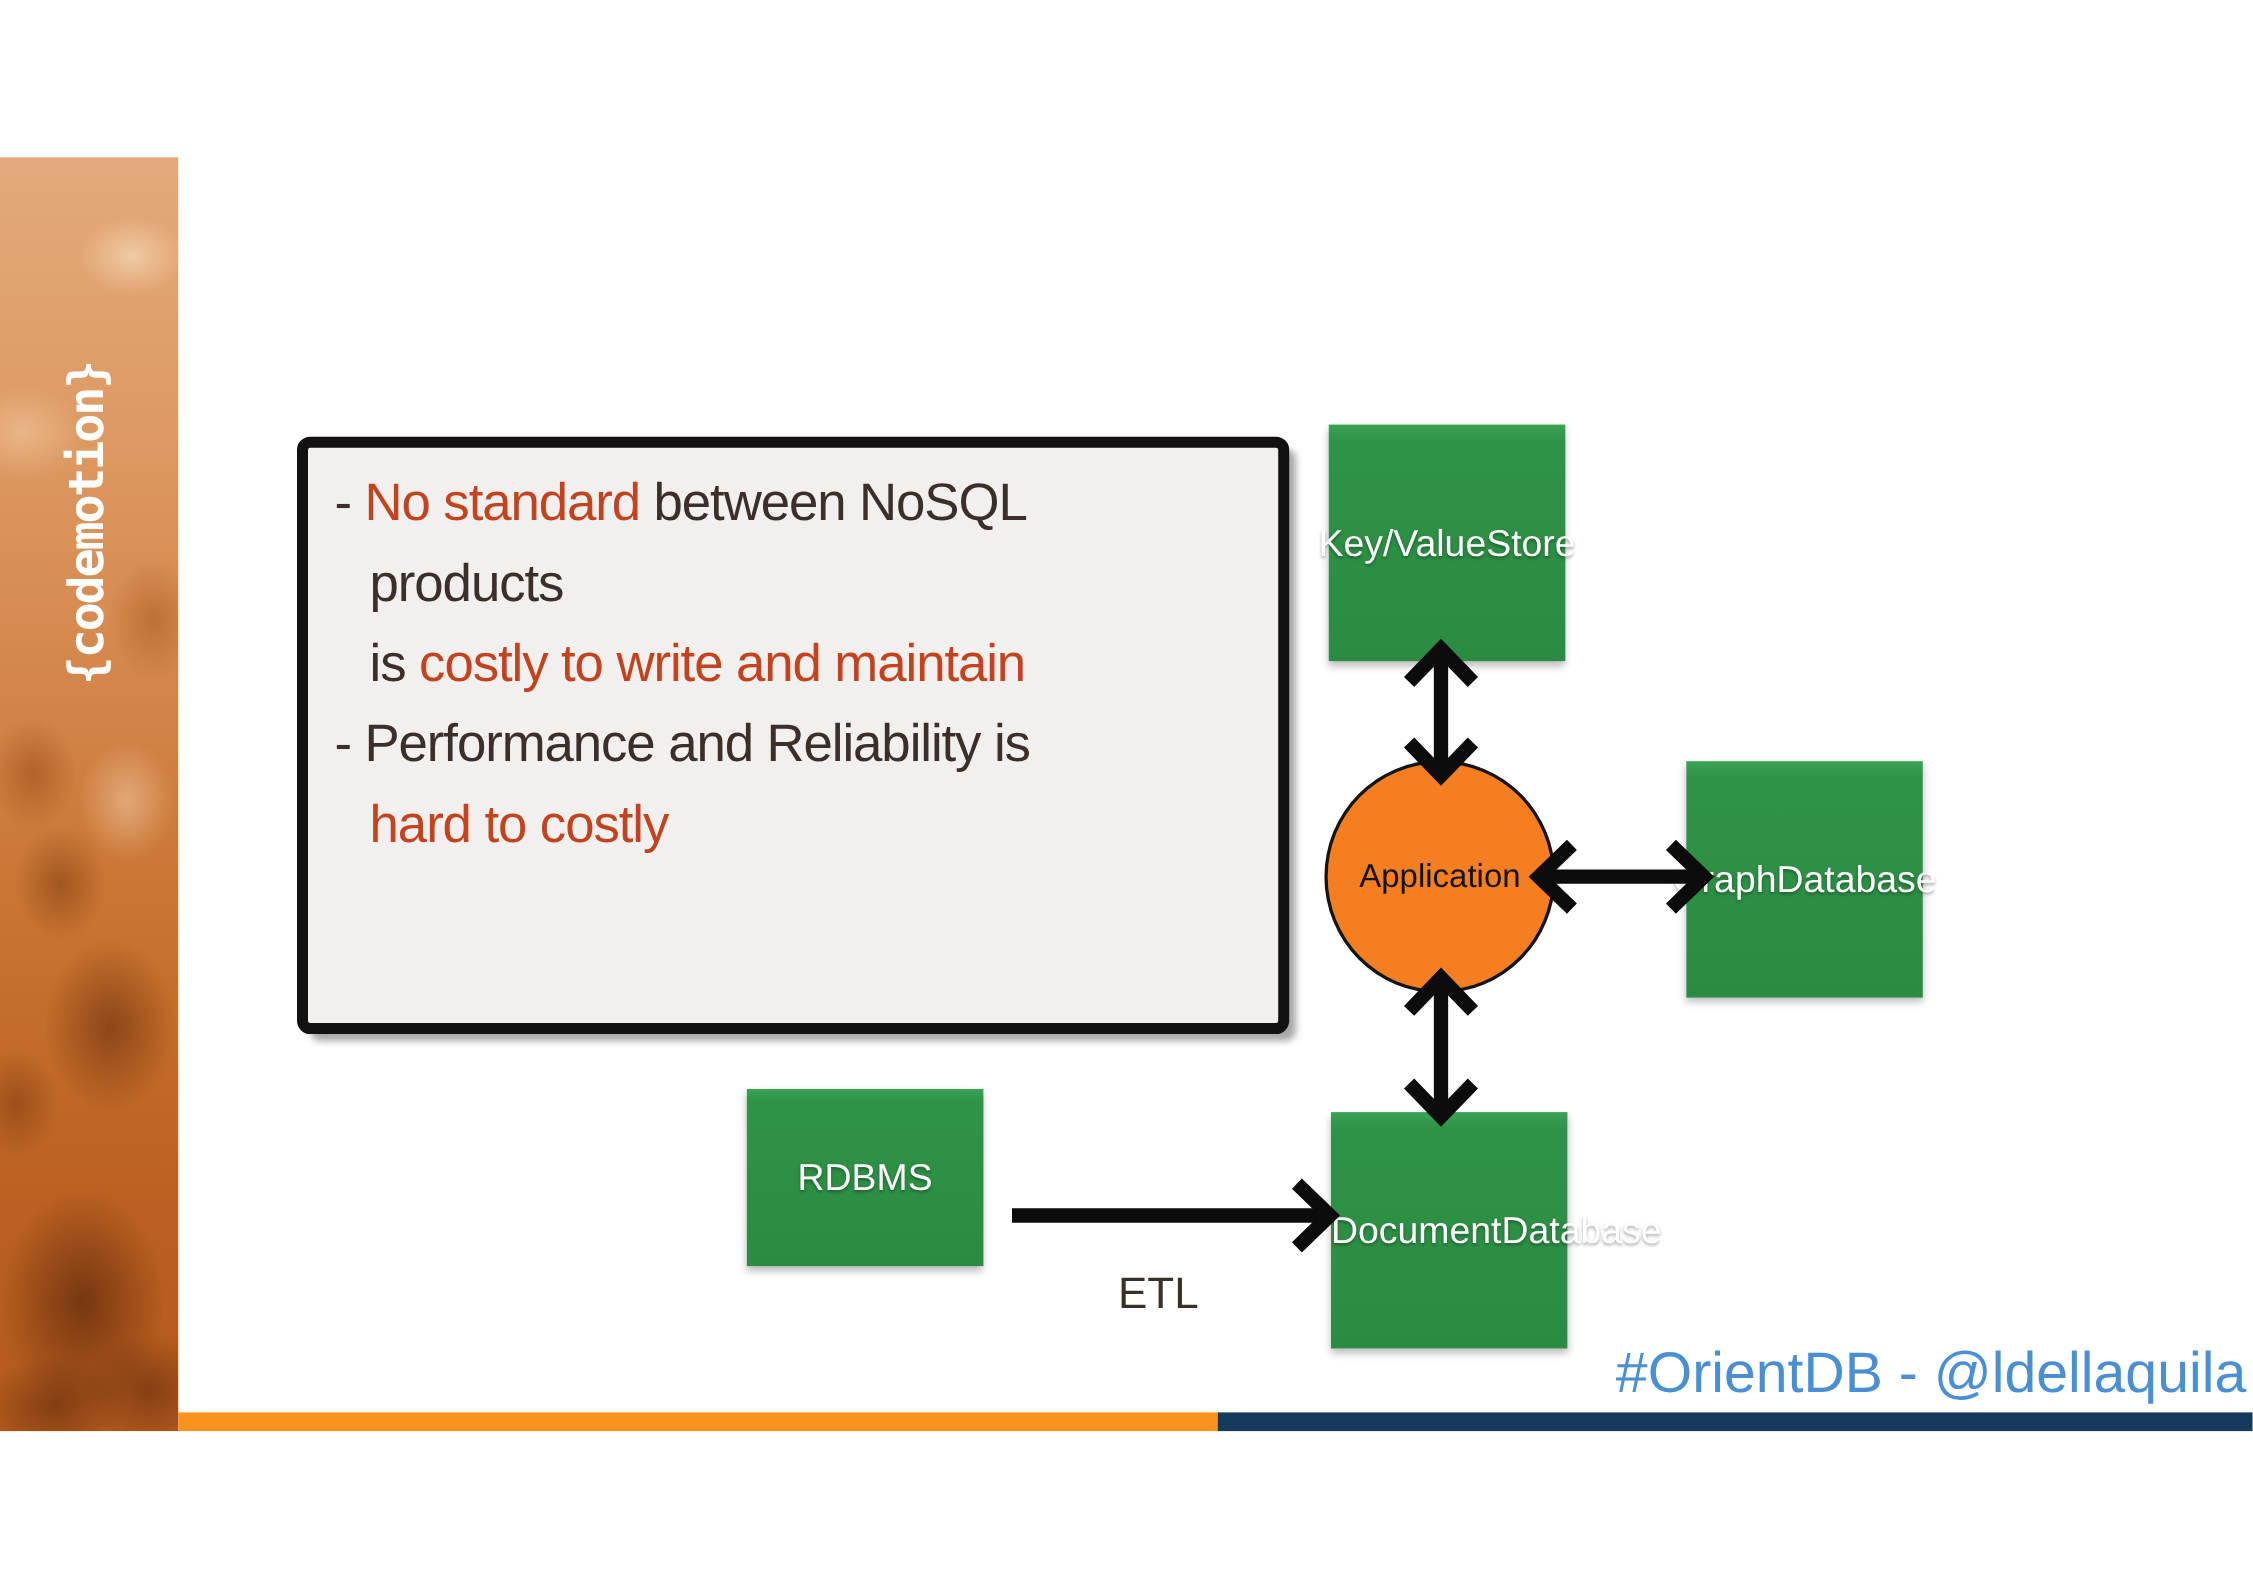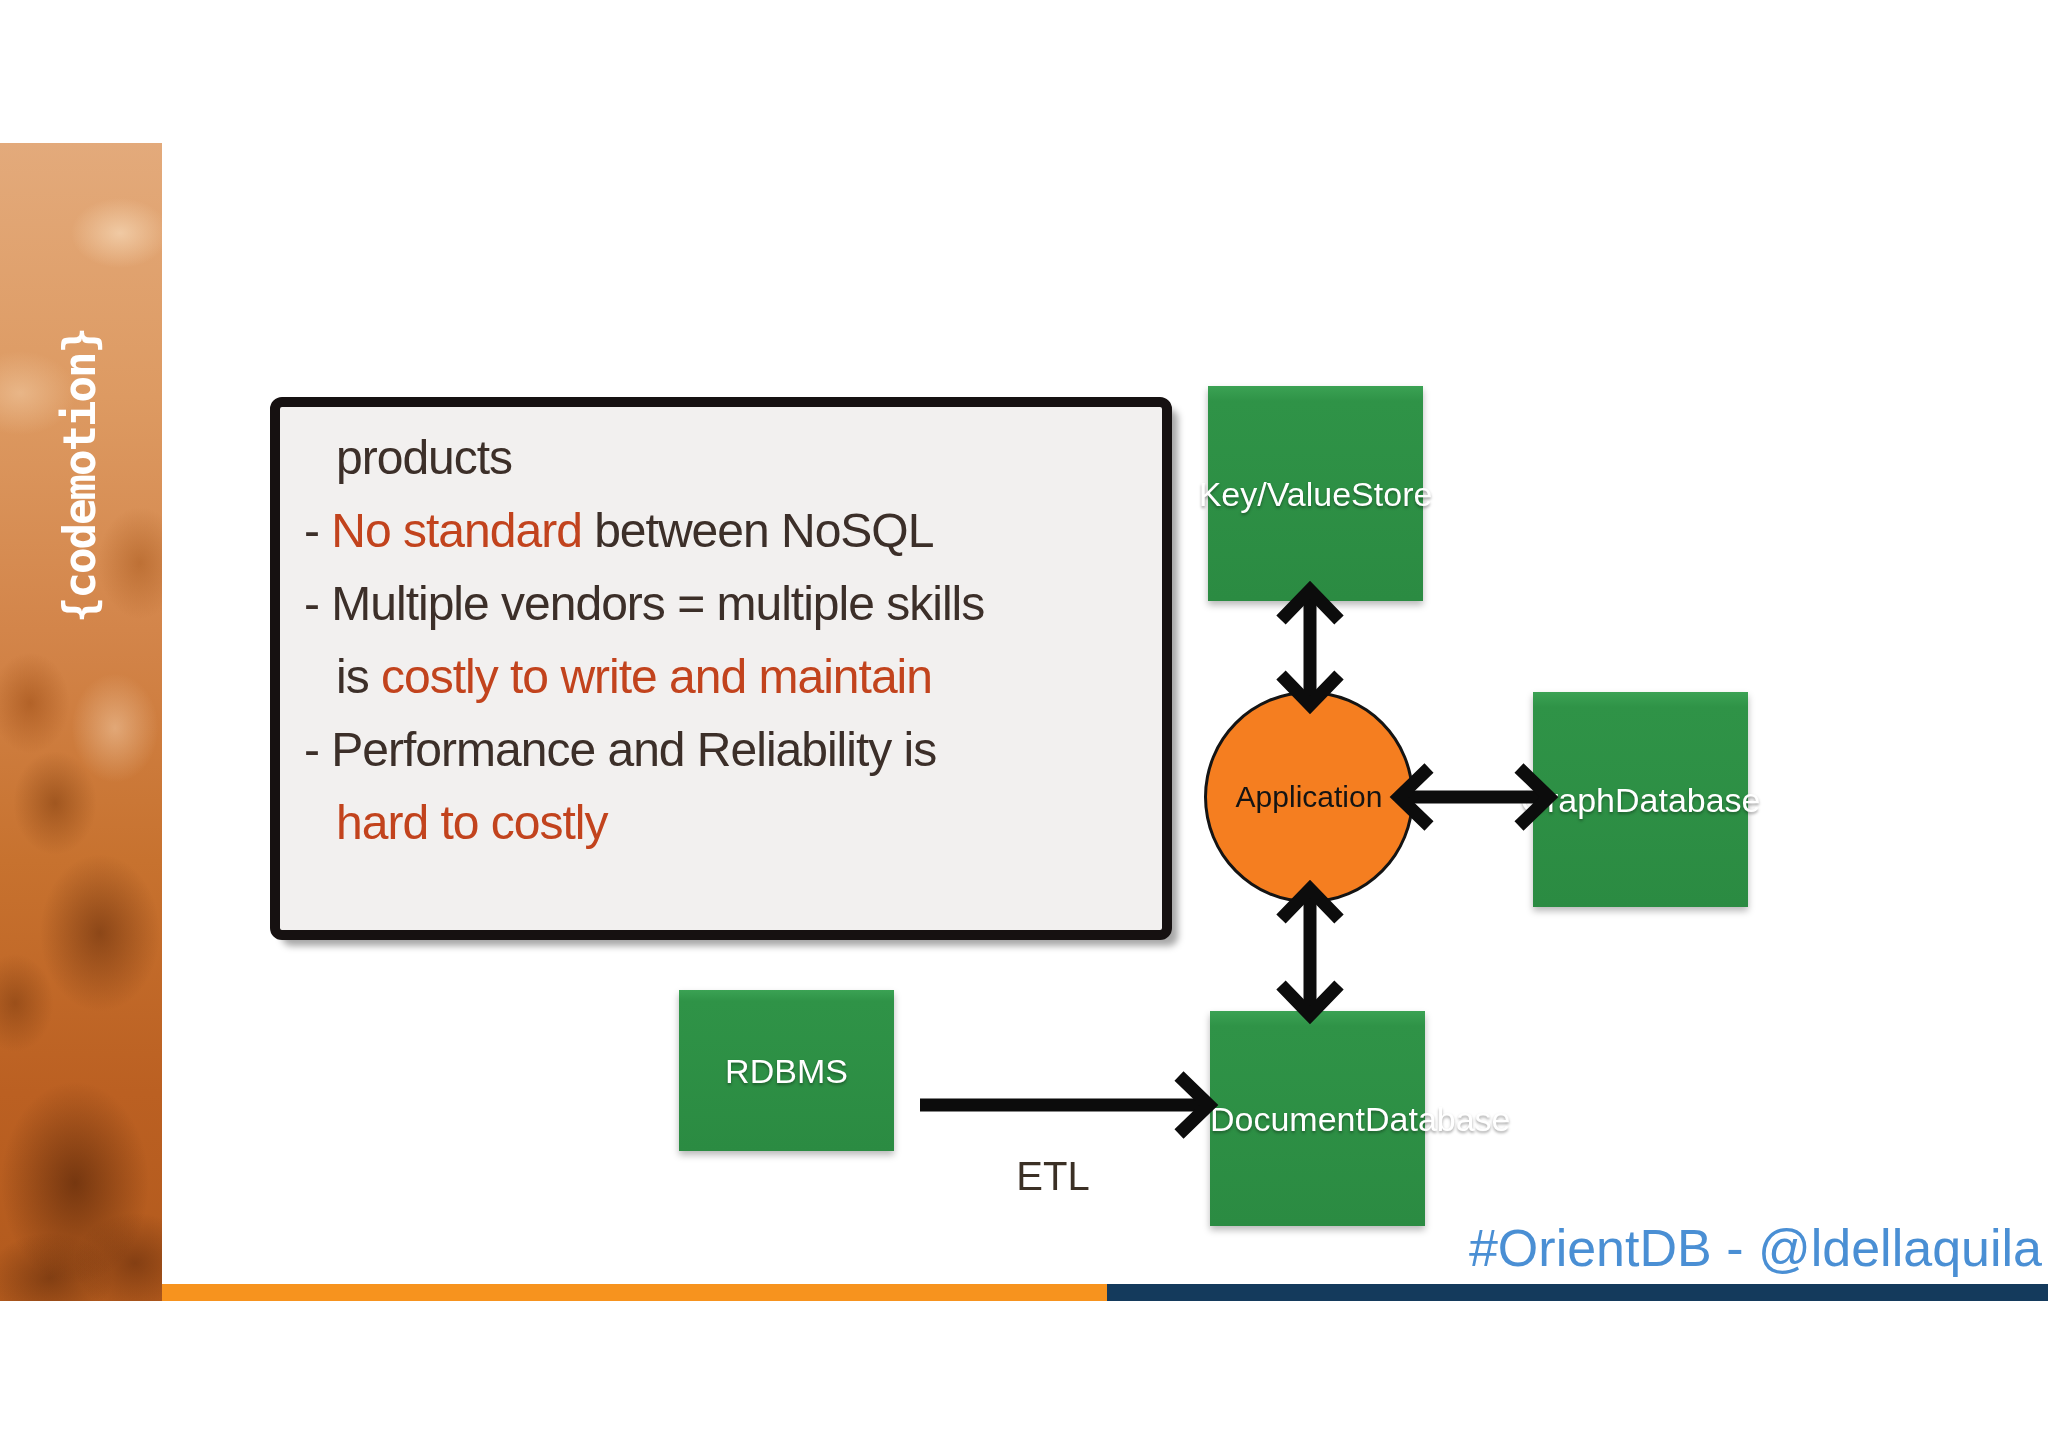--- a/index.html
+++ b/index.html
@@ -100,23 +100,22 @@
 <body>
 
 <div class="slide">
 
   <div class="sidebar">
     <div class="crowd"></div>
     <div class="logo">{codemotion}</div>
   </div>
 
   <div class="note-box">
+    <div class="note-line"><span>- </span><span class="seg-red">No standard </span><span>between NoSQL</span></div>
     <div class="note-line indent"><span>products</span></div>
-    <div class="note-line"><span>- </span><span class="seg-red">No standard </span><span>between NoSQL</span></div>
-    <div class="note-line"><span>- Multiple vendors = multiple skills</span></div>
     <div class="note-line indent"><span>is </span><span class="seg-red">costly to write and maintain</span></div>
     <div class="note-line"><span>- Performance and Reliability is</span></div>
     <div class="note-line indent"><span class="seg-red">hard to costly</span></div>
   </div>
 
   <div class="gnode" id="node-kv">
     <span>Key/Value</span>
     <span>Store</span>
   </div>
   <div class="gnode" id="node-graph">

